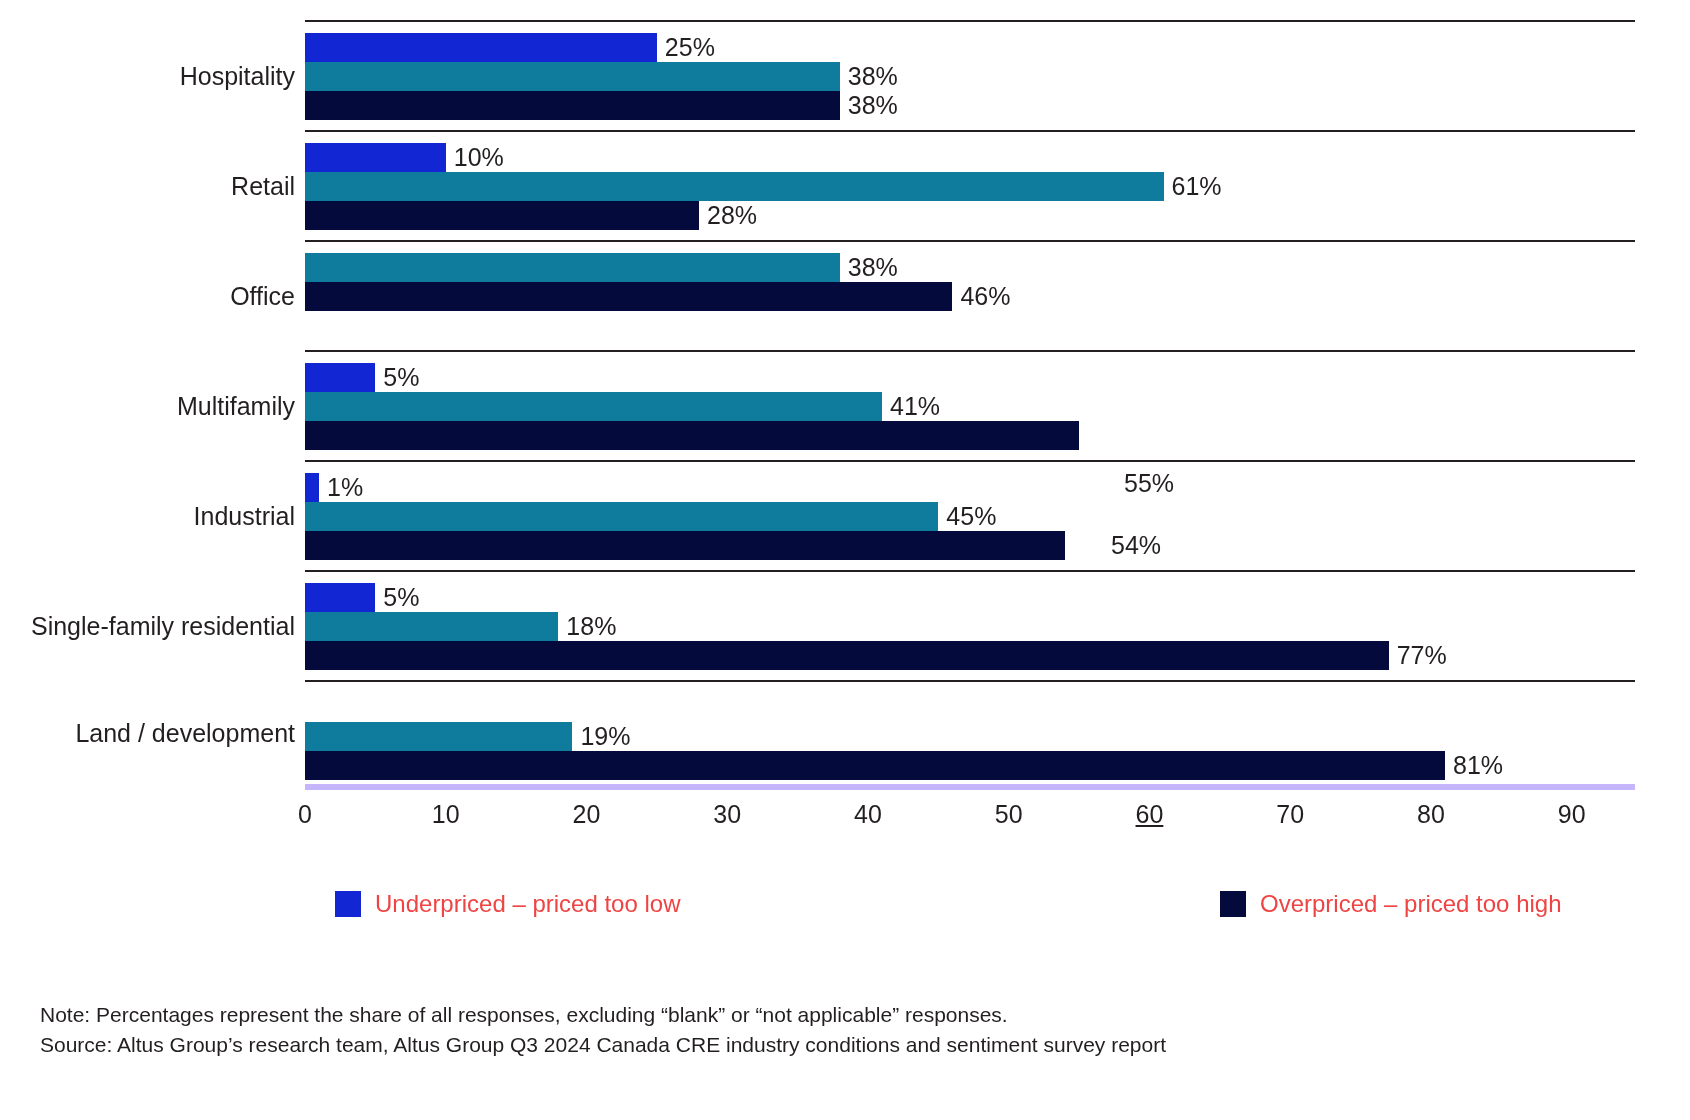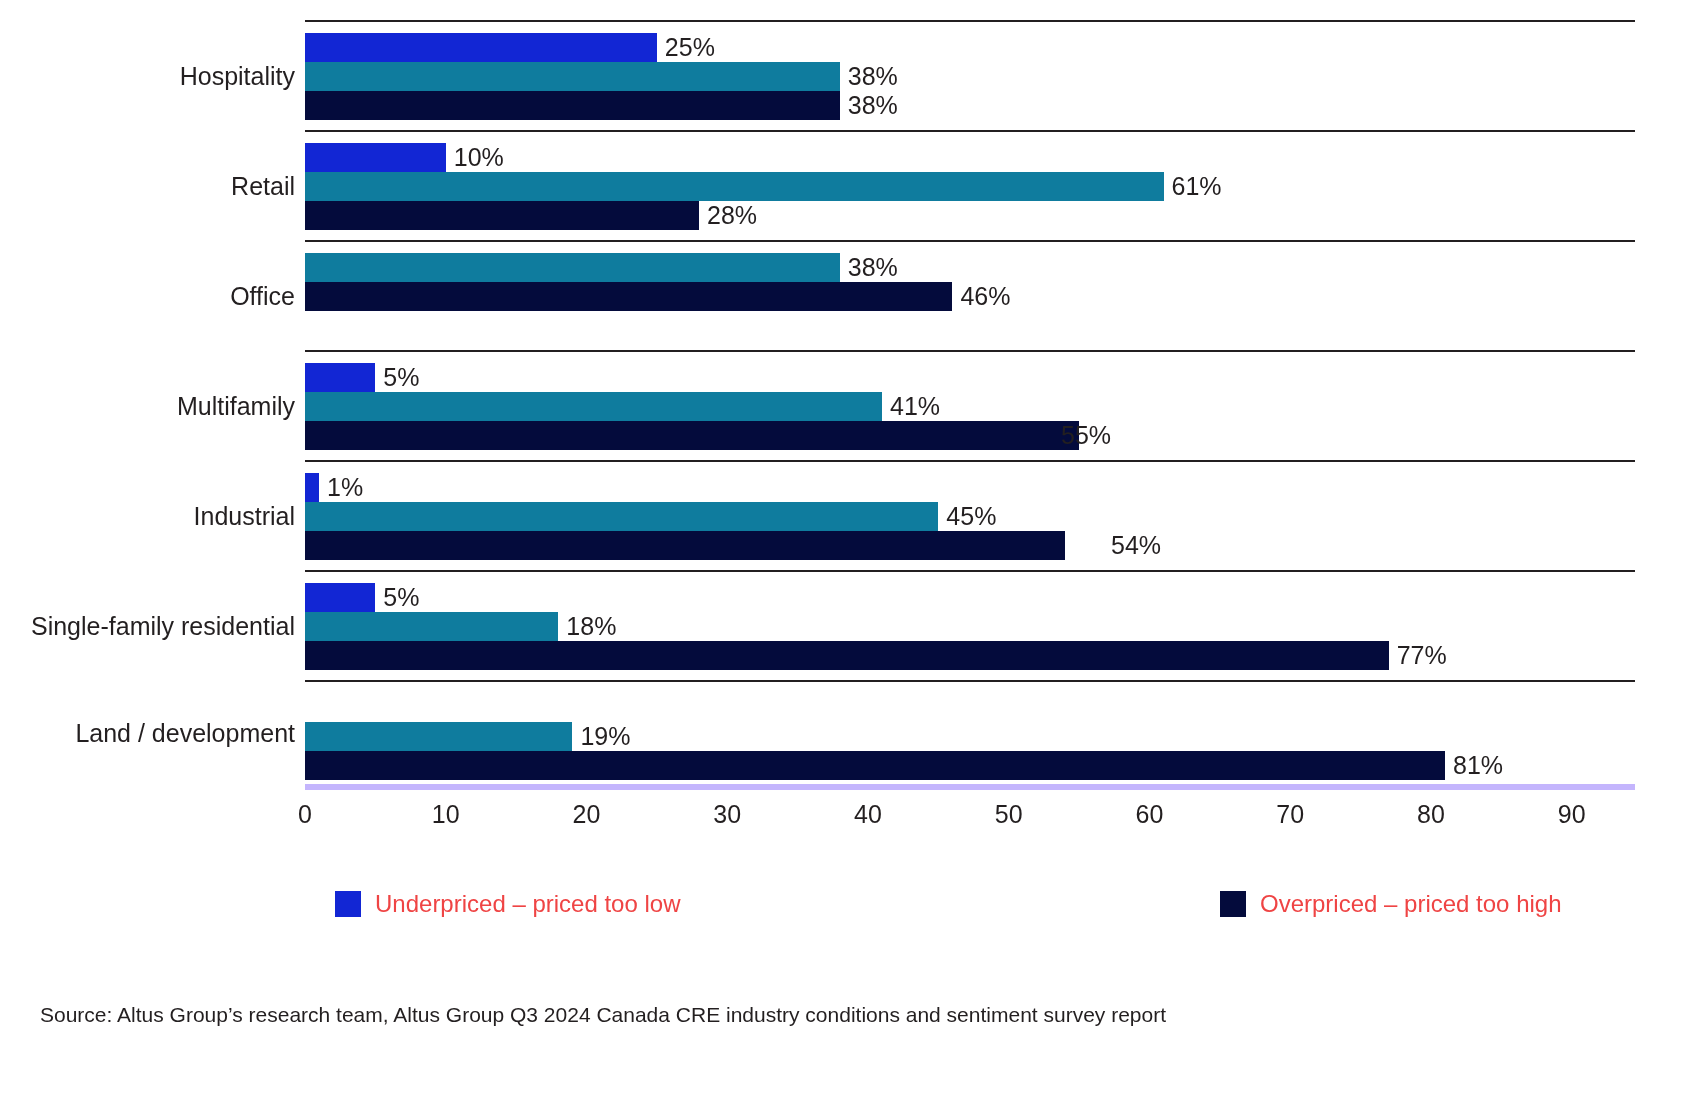--- a/index.html
+++ b/index.html
@@ -194,21 +194,21 @@
           <div class="bar-wrap">
             <div class="bar" style="width: 70.3704px; background: rgb(18, 38, 212);"></div>
             <div class="bar-val" style="left: 70.3704px;">5%</div>
           </div>
           <div class="bar-wrap">
             <div class="bar" style="width: 577.037px; background: rgb(15, 124, 158);"></div>
             <div class="bar-val" style="left: 577.037px;">41%</div>
           </div>
           <div class="bar-wrap">
             <div class="bar" style="width: 774.074px; background: rgb(4, 11, 60);"></div>
-            <div class="bar-val" style="left: 748px;">55%</div>
+            <div class="bar-val" style="left: 811px; margin-top: 48px;">55%</div>
           </div>
         </div>
       </div>
       <div class="group-row">
         <div class="cat-label">Industrial</div>
         <div class="bars">
           <div class="bar-wrap">
             <div class="bar" style="width: 14.0741px; background: rgb(18, 38, 212);"></div>
             <div class="bar-val" style="left: 14.0741px;">1%</div>
           </div>
@@ -257,34 +257,35 @@
       </div>
     </div>
 
   <div class="x-axis">
       <div class="x-tick" style="left: 0px;">0</div>
       <div class="x-tick" style="left: 140.741px;">10</div>
       <div class="x-tick" style="left: 281.481px;">20</div>
       <div class="x-tick" style="left: 422.222px;">30</div>
       <div class="x-tick" style="left: 562.963px;">40</div>
       <div class="x-tick" style="left: 703.704px;">50</div>
-      <div class="x-tick" style="left: 844.444px;">60</div>
+      <div class="x-tick" style="left: 844.444px; text-decoration: underline;">60</div>
       <div class="x-tick" style="left: 985.185px;">70</div>
       <div class="x-tick" style="left: 1125.93px;">80</div>
       <div class="x-tick" style="left: 1266.67px;">90</div>
     </div>
 
   <div class="legend">
       <div class="legend-item" style="left: 30px;">
         <span class="legend-swatch" style="background: rgb(18, 38, 212);"></span>
         <span class="legend-text">Underpriced – priced too low</span>
       </div>
       <div class="legend-item" style="left: 915px; justify-content: flex-end;">
         <span class="legend-swatch" style="background: rgb(4, 11, 60);"></span>
         <span class="legend-text">Overpriced – priced too high</span>
       </div>
     </div>
 
   <div class="footnotes">
+    <div>Note: Percentages represent the share of all responses, excluding “blank” or “not applicable” responses.</div>
     <div>Source: Altus Group’s research team, Altus Group Q3 2024 Canada CRE industry conditions and sentiment survey report</div>
   </div>
 
 </div>
 
 </body></html>

